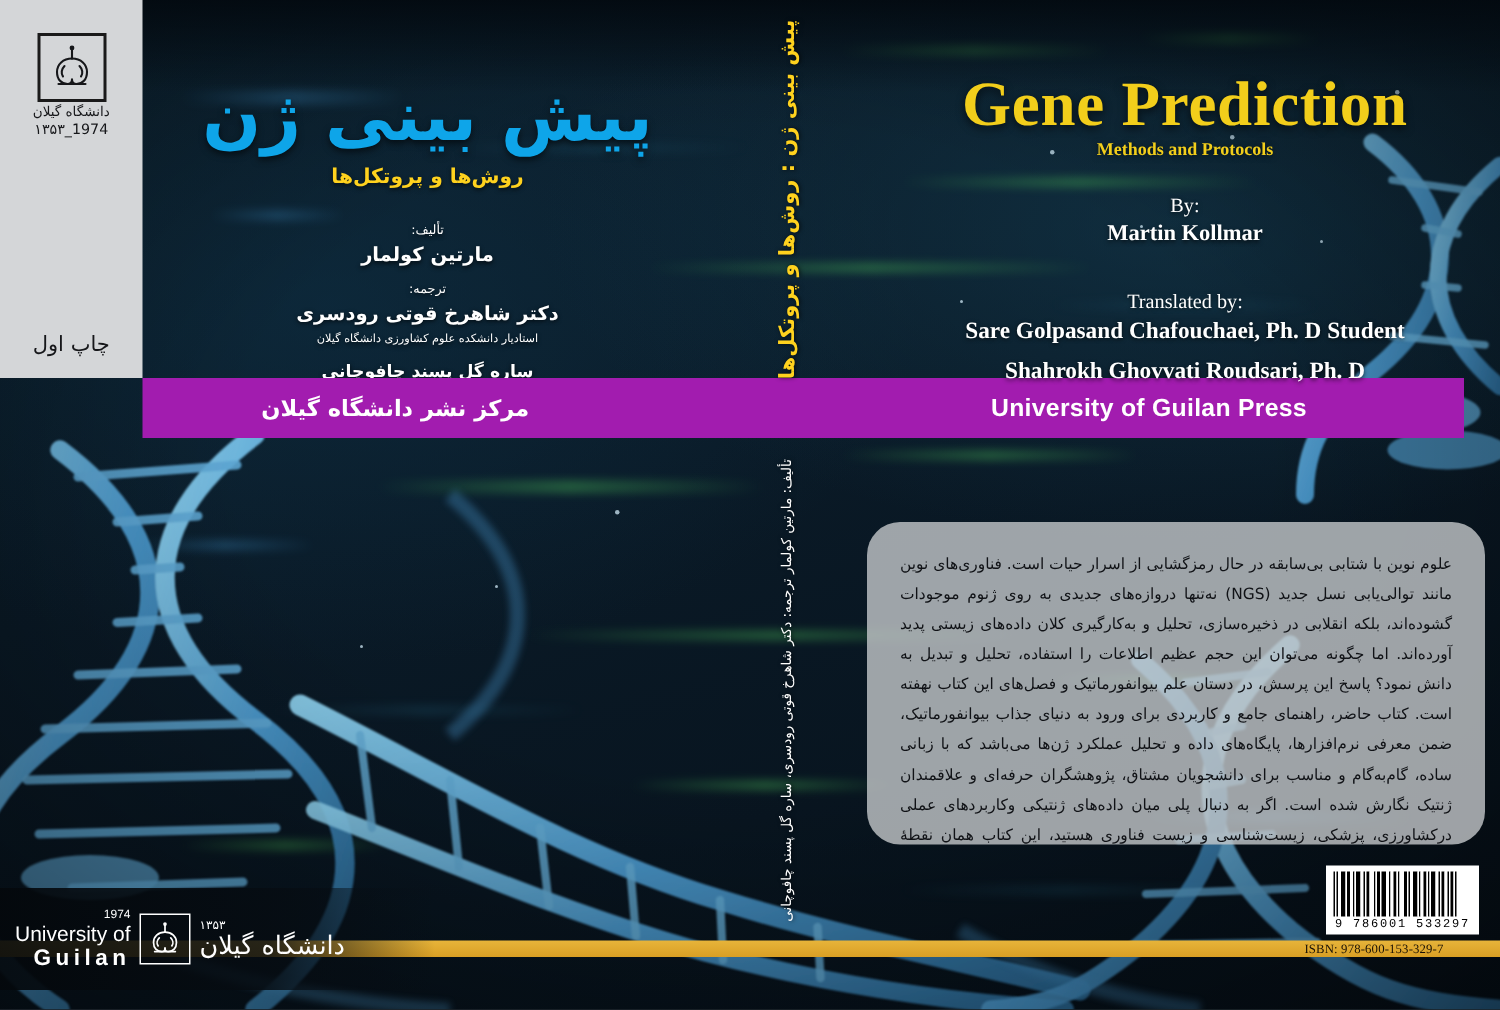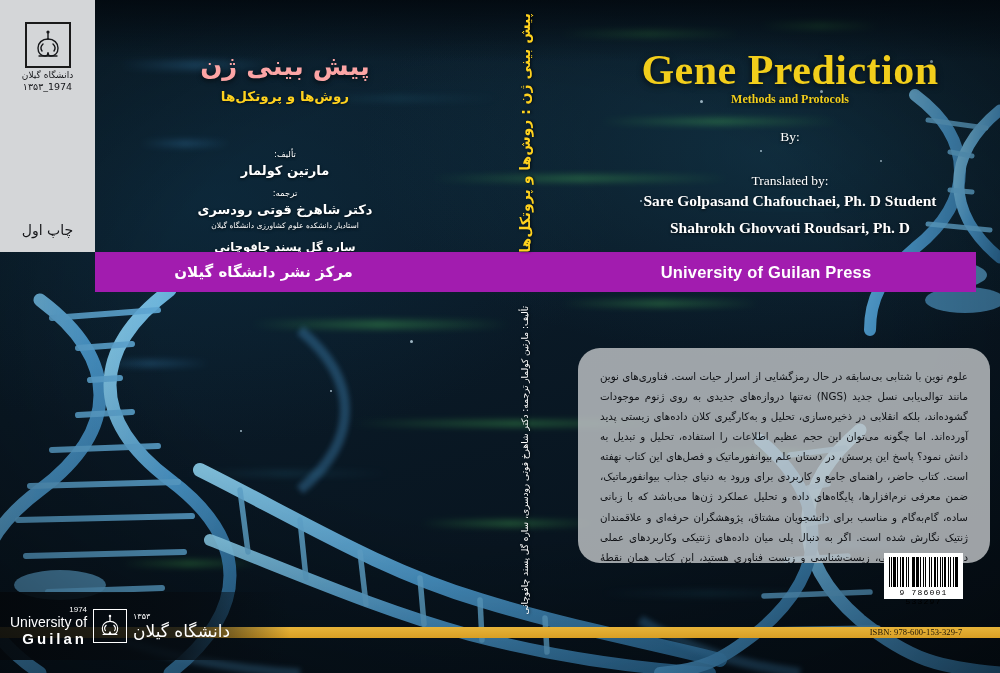--- a/index.html
+++ b/index.html
@@ -89,21 +89,21 @@
     letter-spacing:.2px;
   }
 
   
   .back-title-area{
     position:absolute; left:100px; top:52px; width:370px;
     text-align:center; direction:rtl;
     font-family:"DejaVu Sans", sans-serif;
   }
   .fa-title{
-    font-size:26px; font-weight:bold; color:#fca5a5;
+    font-size:46px; font-weight:bold; color:#0ea5e9;
     letter-spacing:0px; line-height:1.1;
     text-shadow:0 2px 5px rgba(0,0,0,.6);
   }
   .fa-subtitle{
     margin-top:7px; font-size:13.5px; font-weight:bold; color:#FFD21E;
     text-shadow:0 1px 3px rgba(0,0,0,.6);
   }
   .fa-credits{
     position:absolute; left:100px; top:148px; width:370px;
     text-align:center; direction:rtl; color:#ffffff;
@@ -187,21 +187,21 @@
     border-radius:22px;
     padding:18px 22px 14px 22px;
     direction:rtl; text-align:justify;
     font-family:"DejaVu Sans", sans-serif;
     font-size:10.3px; line-height:1.95; color:#101216;
     overflow:hidden;
   }
 
   
   .barcode-box{
-    position:absolute; left:884px; top:553px; width:79px; height:46px;
+    position:absolute; left:884px; top:577px; width:102px; height:46px;
     background:#ffffff; padding:4px 5px 2px 5px;
   }
   .bars{ height:30px; display:flex; align-items:stretch; gap:0; }
   .bars i{ display:block; }
   .bc-digits{
     margin-top:1px; text-align:center;
     font-family:"Liberation Mono", monospace;
     font-size:8px; color:#000; letter-spacing:1.2px;
   }
   .isbn{
@@ -420,20 +420,21 @@
     <span class="vert spine-title">پیش بینی ژن : روش‌ها و پروتکل‌ها</span>
   </div>
   <div class="spine-text spine-auth-box">
     <span class="vert spine-auth">تألیف: مارتین کولمار    ترجمه: دکتر شاهرخ قوتی رودسری، ساره گل پسند چافوچانی</span>
   </div>
 
   <div class="front">
     <div class="en-title">Gene Prediction</div>
     <div class="en-subtitle">Methods and Protocols</div>
     <div class="en-bylabel">By:</div>
+    <div class="en-author">Martin Kollmar</div>
     <div class="en-translabel">Translated by:</div>
     <div class="en-trans" style="margin-top:0">Sare Golpasand Chafouchaei, Ph. D Student</div>
     <div class="en-trans">Shahrokh Ghovvati Roudsari, Ph. D</div>
   </div>
 
   <div class="blurb">علوم نوین با شتابی بی‌سابقه در حال رمزگشایی از اسرار حیات است. فناوری‌های نوین مانند توالی‌یابی نسل جدید (NGS) نه‌تنها دروازه‌های جدیدی به روی ژنوم موجودات گشوده‌اند، بلکه انقلابی در ذخیره‌سازی، تحلیل و به‌کارگیری کلان داده‌های زیستی پدید آورده‌اند. اما چگونه می‌توان این حجم عظیم اطلاعات را استفاده، تحلیل و تبدیل به دانش نمود؟ پاسخ این پرسش، در دستان علم بیوانفورماتیک و فصل‌های این کتاب نهفته است. کتاب حاضر، راهنمای جامع و کاربردی برای ورود به دنیای جذاب بیوانفورماتیک، ضمن معرفی نرم‌افزارها، پایگاه‌های داده و تحلیل عملکرد ژن‌ها می‌باشد که با زبانی ساده، گام‌به‌گام و مناسب برای دانشجویان مشتاق، پژوهشگران حرفه‌ای و علاقمندان ژنتیک نگارش شده است. اگر به دنبال پلی میان داده‌های ژنتیکی وکاربردهای عملی درکشاورزی، پزشکی، زیست‌شناسی و زیست فناوری هستید، این کتاب همان نقطهٔ شروع شماست.</div>
 
   <div class="barcode-box">
     <div class="bars">
       <i style="width:1px;background:#000"></i>

